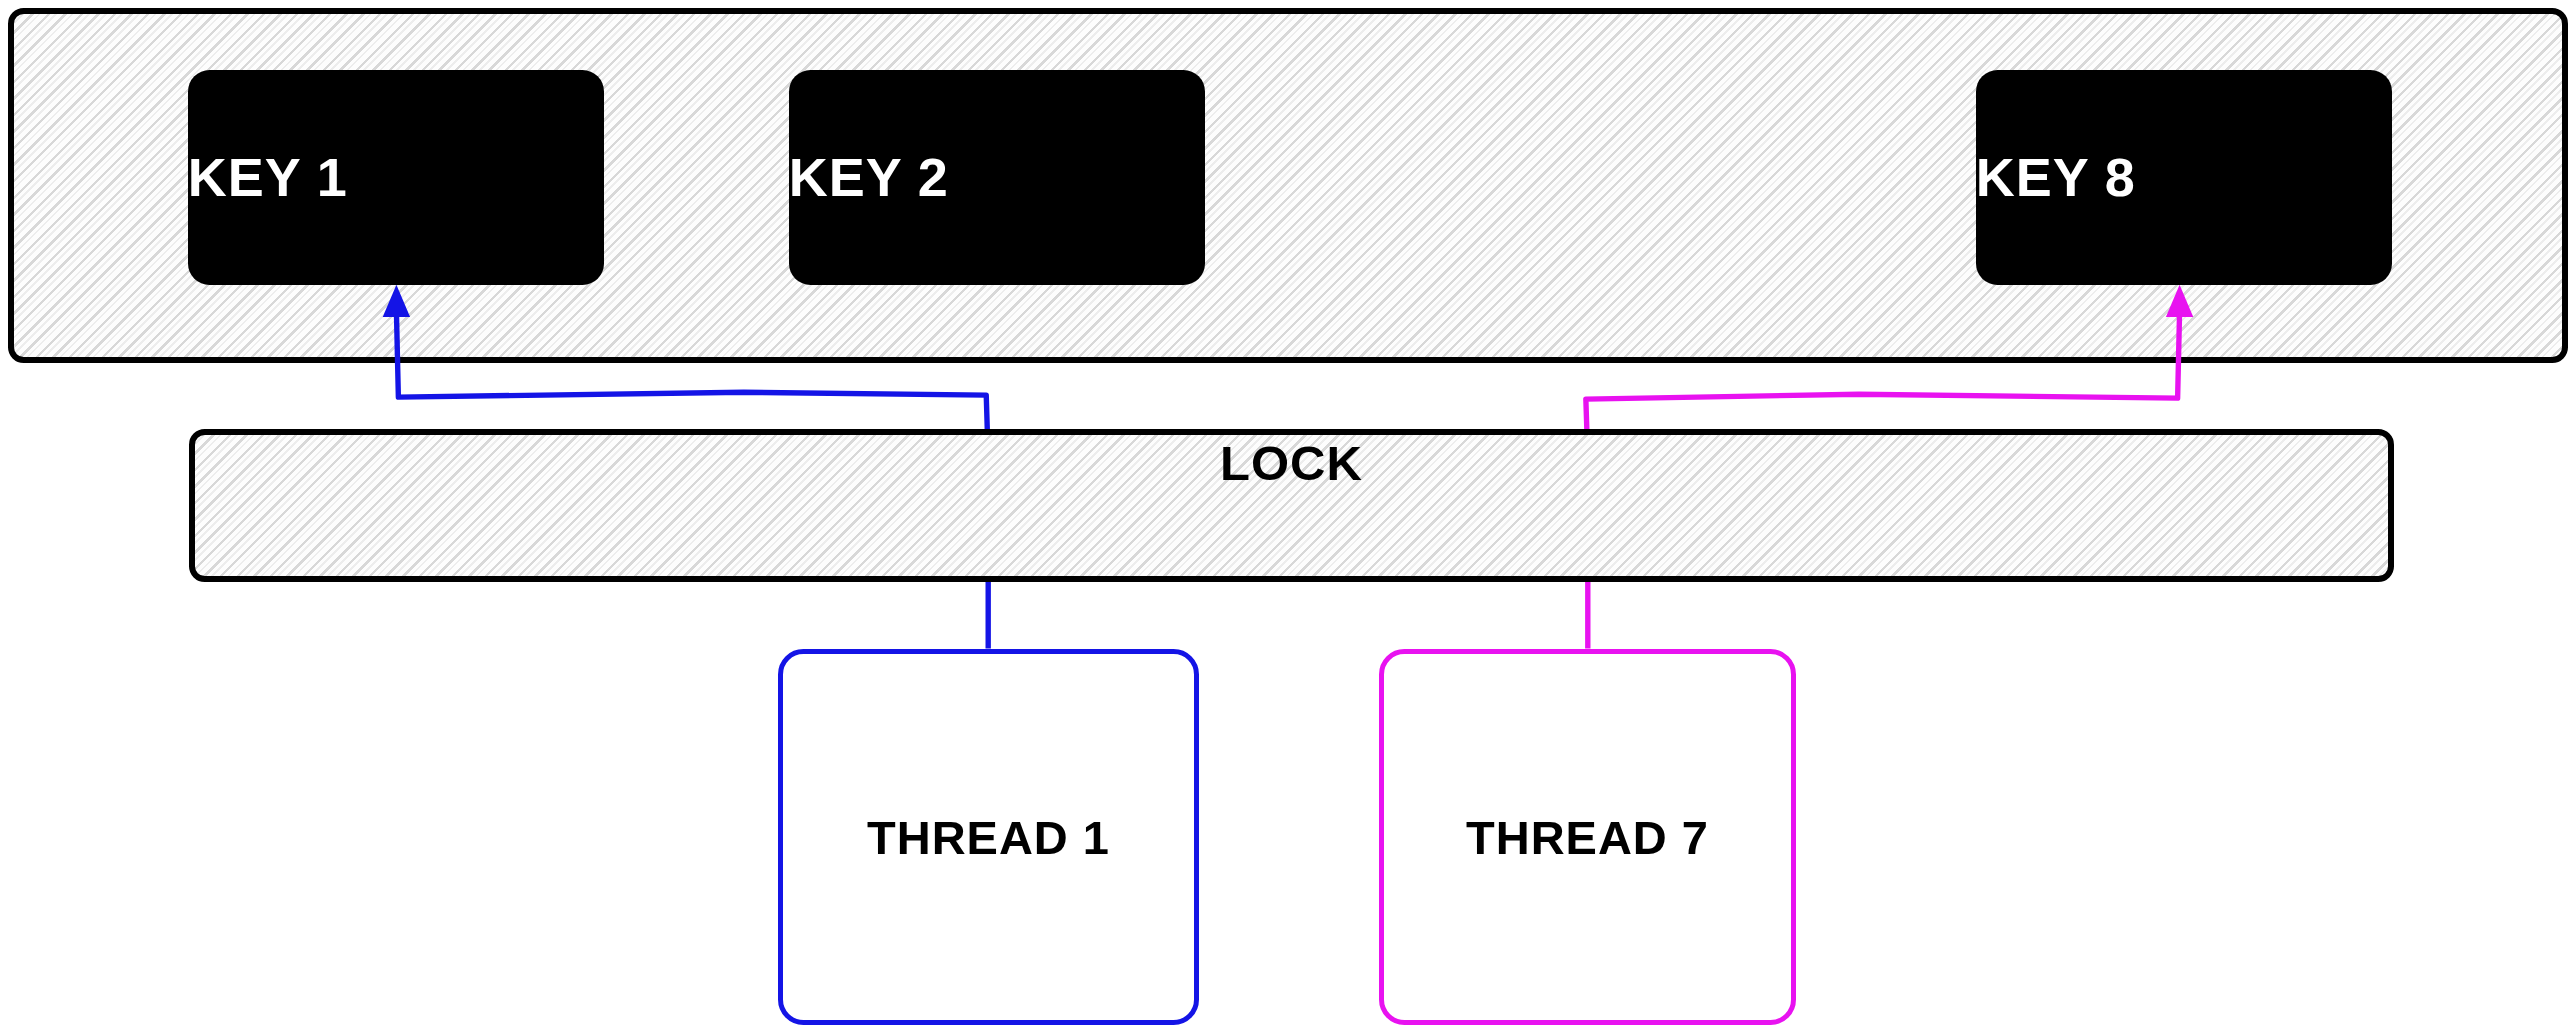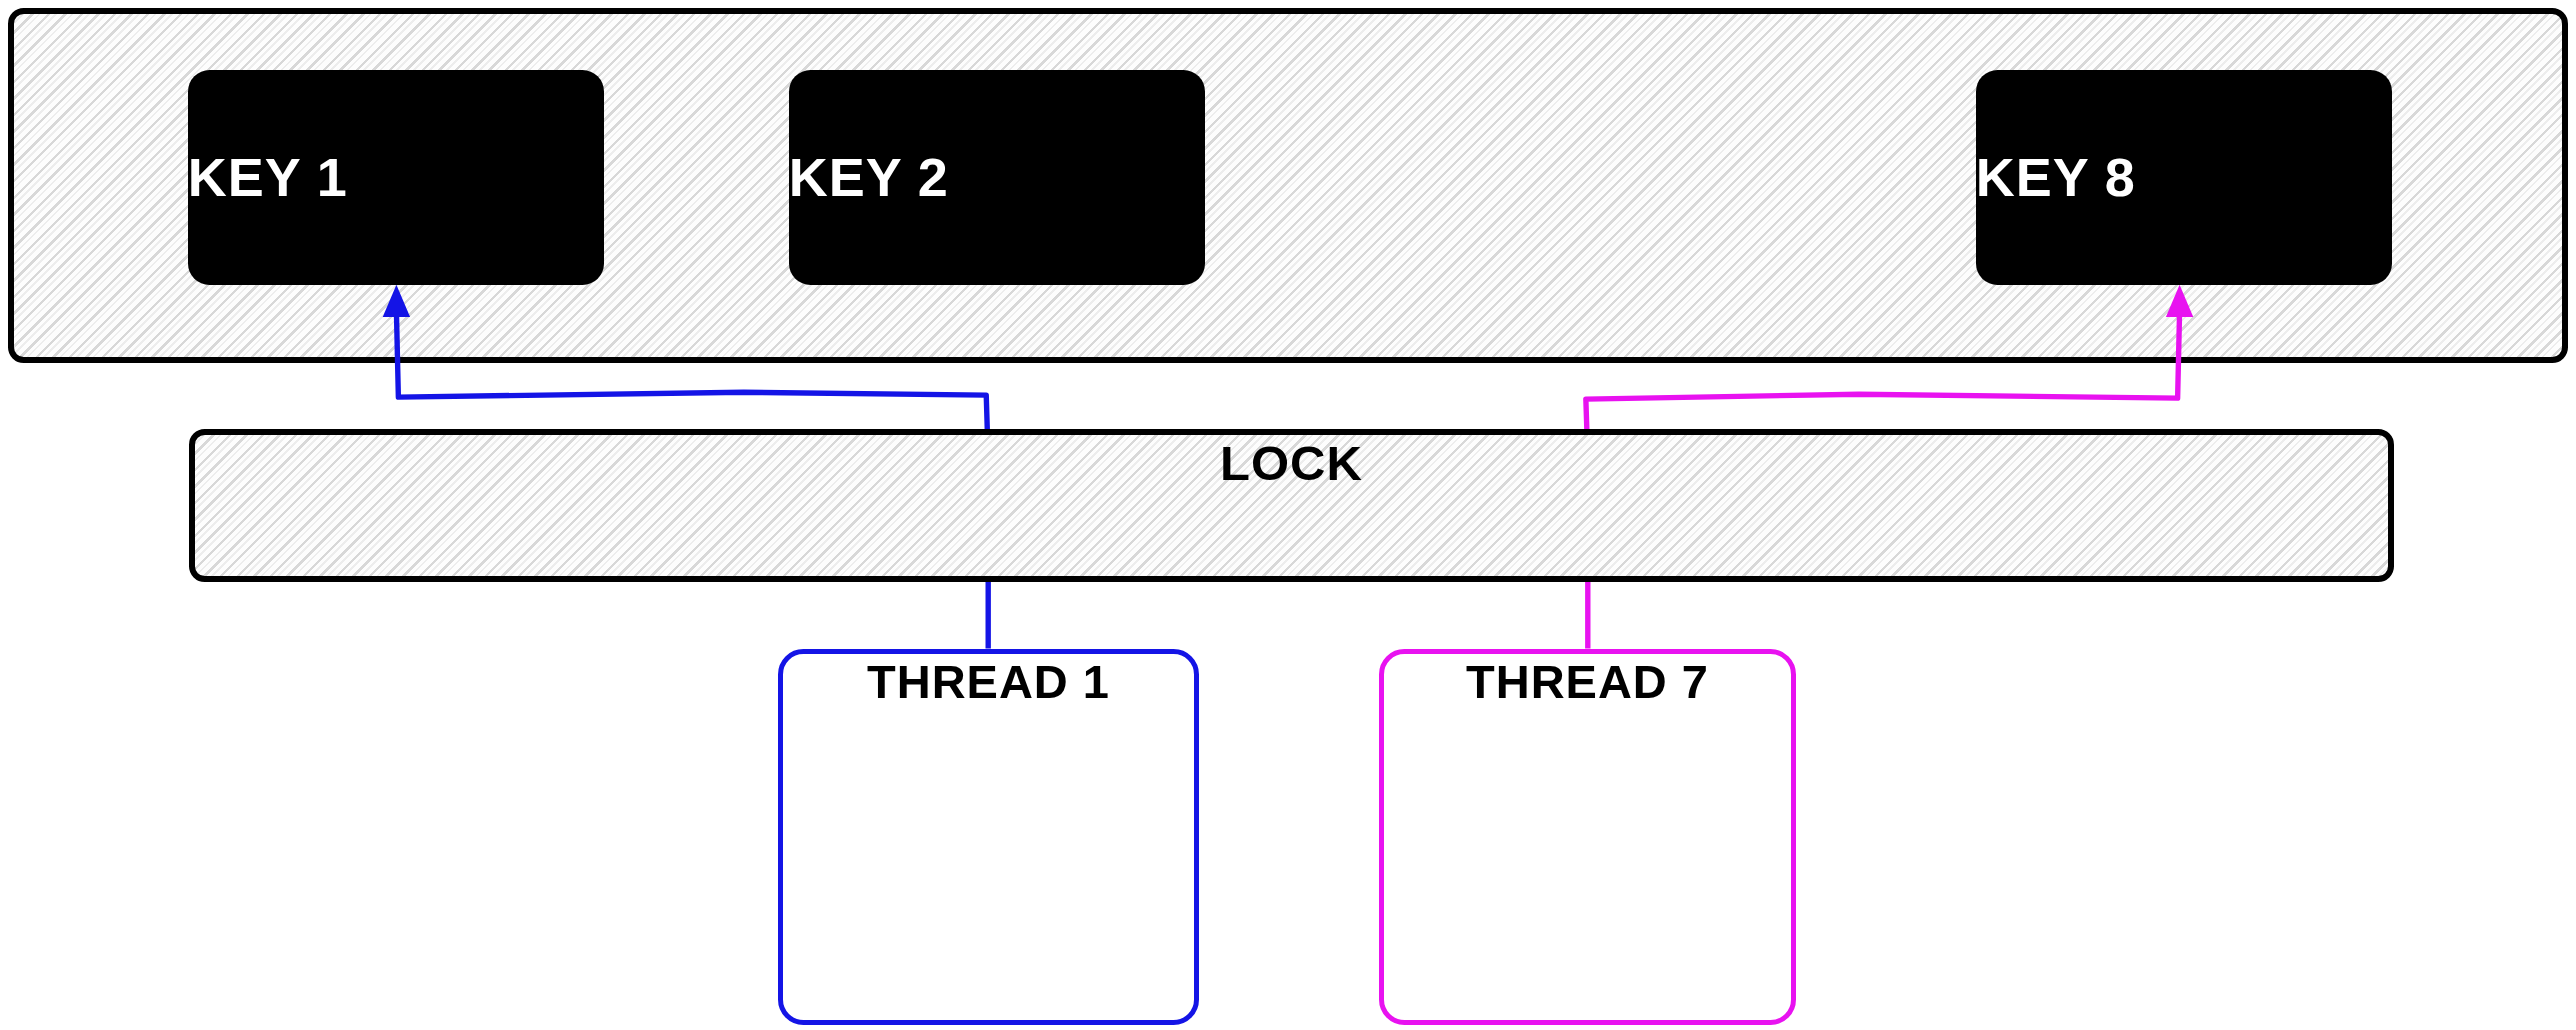--- a/index.html
+++ b/index.html
@@ -51,21 +51,21 @@
   .lock{
     position:absolute; left:189px; top:429px; width:2205px; height:153px;
     border:6.8px solid var(--border); border-radius:15.7px; z-index:10;
     display:flex; align-items:flex-start; justify-content:center;
     font-size:49px; font-weight:700; color:#000; letter-spacing:1px;
   }
 
   .thread{
     position:absolute; top:649px; height:376px; width:421px;
     background:#ffffff; border-radius:25.4px; z-index:10;
-    display:flex; justify-content:center;
+    display:flex; align-items:center; justify-content:center;
     font-size:47px; font-weight:700; color:#000; letter-spacing:1px;
   }
   .thread-1{left:778px; border:5.9px solid var(--thread1);}
   .thread-2{left:1379px; width:417px; border:5.9px solid var(--thread2);}
 </style>
 </head>
 <body>
 
 <div class="canvas">
 

